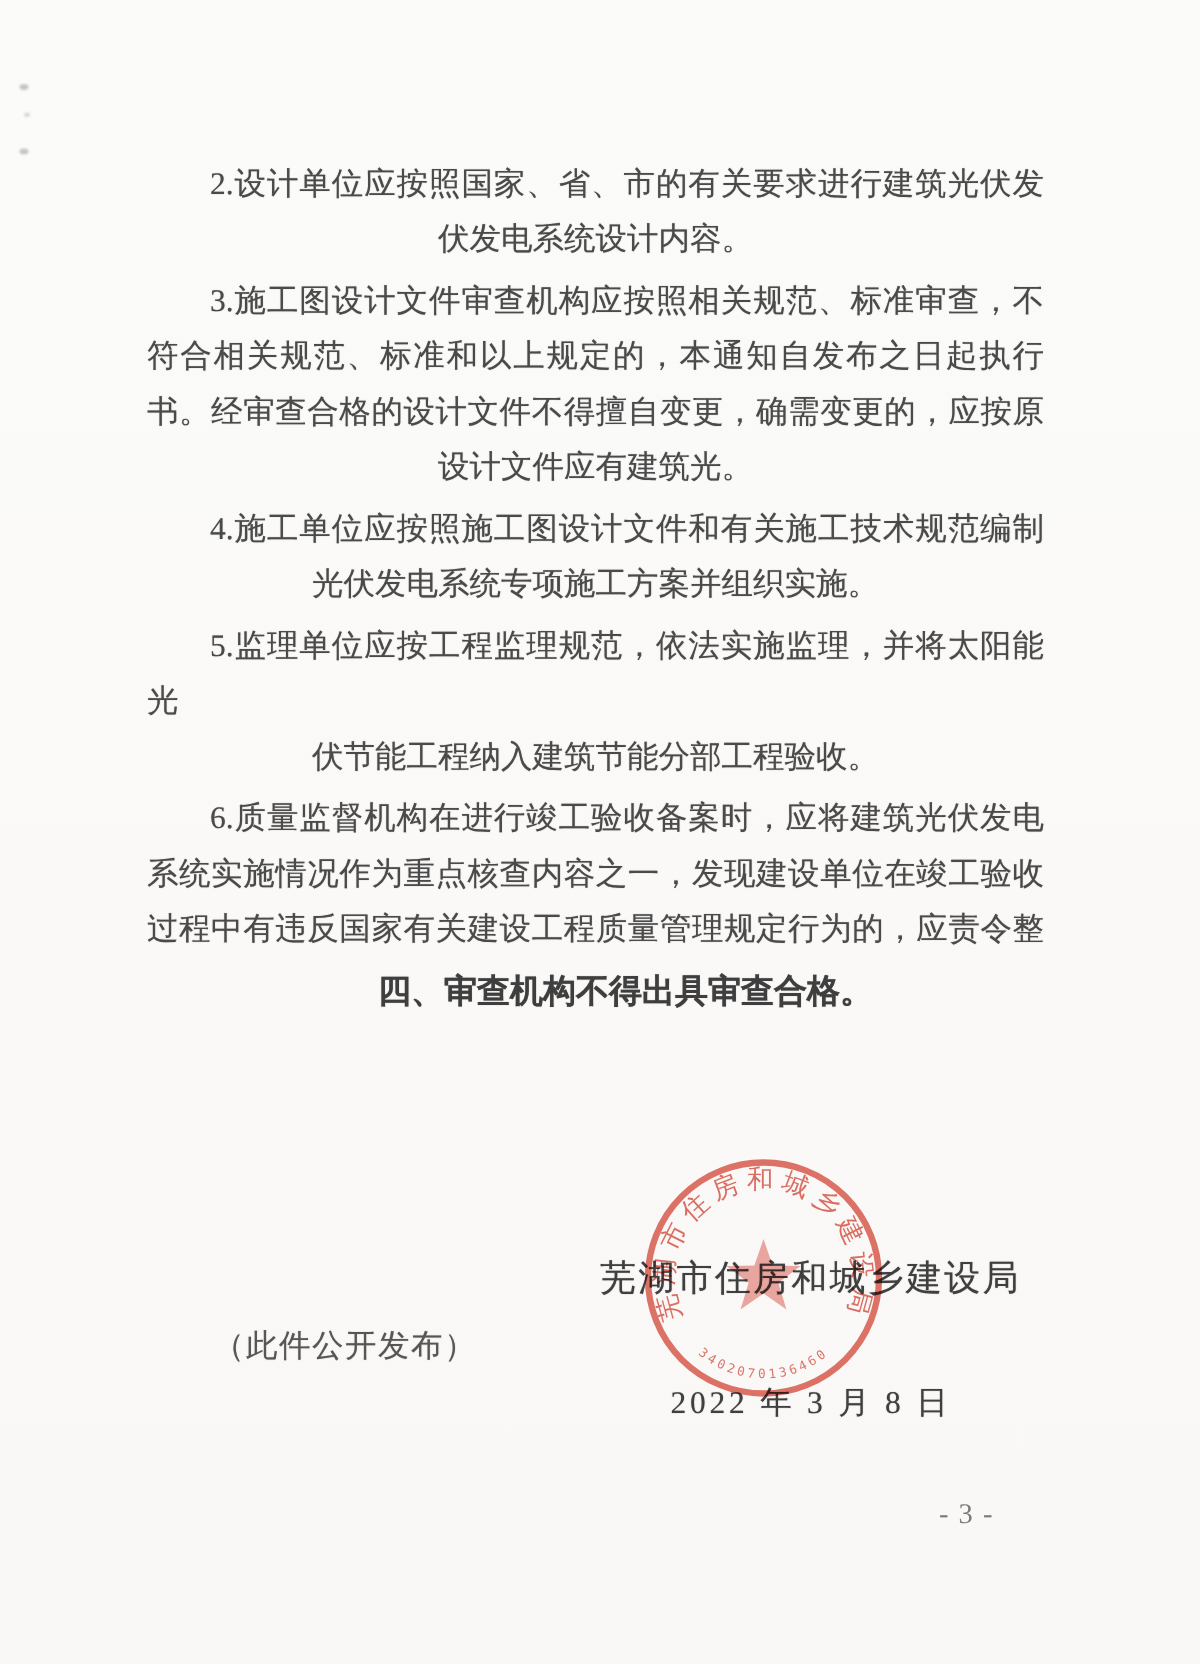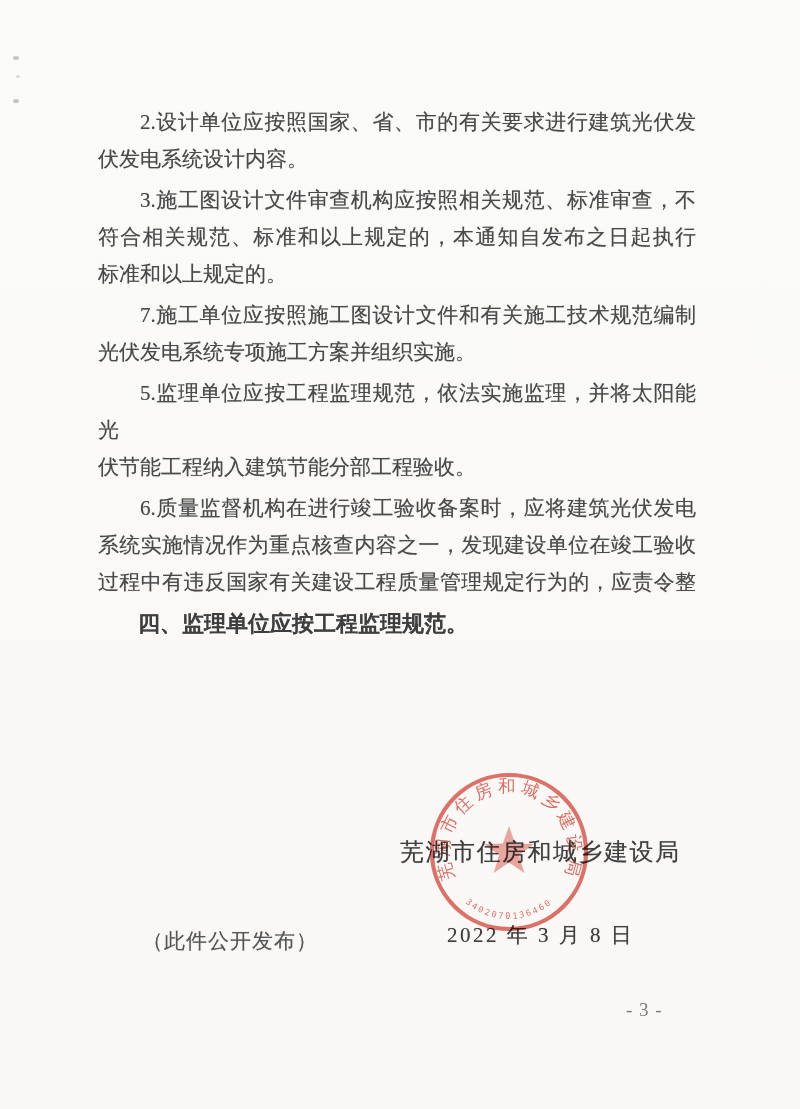--- a/index.html
+++ b/index.html
@@ -18,21 +18,21 @@
   .speck.s1 { left: 13px; top: 56px;  width: 6px; height: 4px; }
   .speck.s2 { left: 16px; top: 75px;  width: 4px; height: 3px; opacity: .35; }
   .speck.s3 { left: 13px; top: 99px;  width: 6px; height: 4px; }
 
   .body-text {
     position: absolute; left: 98px; top: 104px; width: 598px;
     font-size: 21px; color: #4a4a4a;
     text-shadow: 0 0 .7px rgba(74,74,74,.55);
   }
   .para { margin: 0 0 4px 0; }
-  .ln { min-height: 37px; line-height: 37px; }
+  .ln { min-height: 37px; line-height: 37px; text-align: center; }
   .jf { text-align: justify; text-align-last: justify; }
   .in { text-indent: 42px; }
   .closing {
     font-family: "Liberation Sans", "DejaVu Sans", sans-serif;
     font-weight: bold; font-size: 22px; color: #3e3e3e;
     line-height: 37px; text-indent: 40px; margin-top: 3px;
     text-shadow: 0 0 .6px rgba(62,62,62,.6);
   }
 
   .sig-agency {
@@ -40,21 +40,21 @@
     font-size: 24px; letter-spacing: 1.5px; color: #3f3f3f;
     text-shadow: 0 0 .7px rgba(63,63,63,.55);
   }
   .sig-date {
     position: absolute; left: 431px; top: 921px;
     font-size: 21px; letter-spacing: 2.5px; color: #3f3f3f;
     text-shadow: 0 0 .7px rgba(63,63,63,.55);
     margin-left: 16px;
   }
   .pub-note {
-    position: absolute; left: 142px; top: 927px;
+    position: absolute; left: 142px; top: 883px;
     font-size: 21px; letter-spacing: 1px; color: #565656;
     text-shadow: 0 0 .7px rgba(86,86,86,.5);
   }
   .page-number {
     position: absolute; left: 626px; top: 999px;
     font-size: 19px; letter-spacing: 1px; color: #7a7a7a;
   }
 
   .seal {
     position: absolute; left: 424px; top: 767px;
@@ -75,40 +75,41 @@
   <div class="body-text">
 
     <div class="para">
       <div class="ln jf in">2.设计单位应按照国家、省、市的有关要求进行建筑光伏发</div>
       <div class="ln">伏发电系统设计内容。</div>
     </div>
 
     <div class="para">
       <div class="ln jf in">3.施工图设计文件审查机构应按照相关规范、标准审查，不</div>
       <div class="ln jf">符合相关规范、标准和以上规定的，本通知自发布之日起执行</div>
-      <div class="ln">标准和以上规定的。</div>
+      <div class="ln jf">书。经审查合格的设计文件不得擅自变更，确需变更的，应按原</div>
+      <div class="ln">设计文件应有建筑光。</div>
     </div>
 
     <div class="para">
-      <div class="ln jf in">7.施工单位应按照施工图设计文件和有关施工技术规范编制</div>
+      <div class="ln jf in">4.施工单位应按照施工图设计文件和有关施工技术规范编制</div>
       <div class="ln">光伏发电系统专项施工方案并组织实施。</div>
     </div>
 
     <div class="para">
       <div class="ln jf in">5.监理单位应按工程监理规范，依法实施监理，并将太阳能光</div>
       <div class="ln">伏节能工程纳入建筑节能分部工程验收。</div>
     </div>
 
     <div class="para">
       <div class="ln jf in">6.质量监督机构在进行竣工验收备案时，应将建筑光伏发电</div>
       <div class="ln jf">系统实施情况作为重点核查内容之一，发现建设单位在竣工验收</div>
       <div class="ln jf">过程中有违反国家有关建设工程质量管理规定行为的，应责令整</div>
     </div>
 
-    <div class="ln closing">四、监理单位应按工程监理规范。</div>
+    <div class="ln closing">四、审查机构不得出具审查合格。</div>
   </div>
 
   <div class="sig-agency">芜湖市住房和城乡建设局</div>
   <div class="sig-date">2022 年 3 月 8 日</div>
 
   <svg class="seal" viewBox="0 0 170 170" aria-hidden="true">
     <defs>
       <path id="sealArcTop" d="M 30.6 110.4 A 60 60 0 1 1 139.4 110.4" fill="none"></path>
       <path id="sealArcBottom" d="M 24.3 113.3 A 67 67 0 0 0 145.7 113.3" fill="none"></path>
     </defs>

